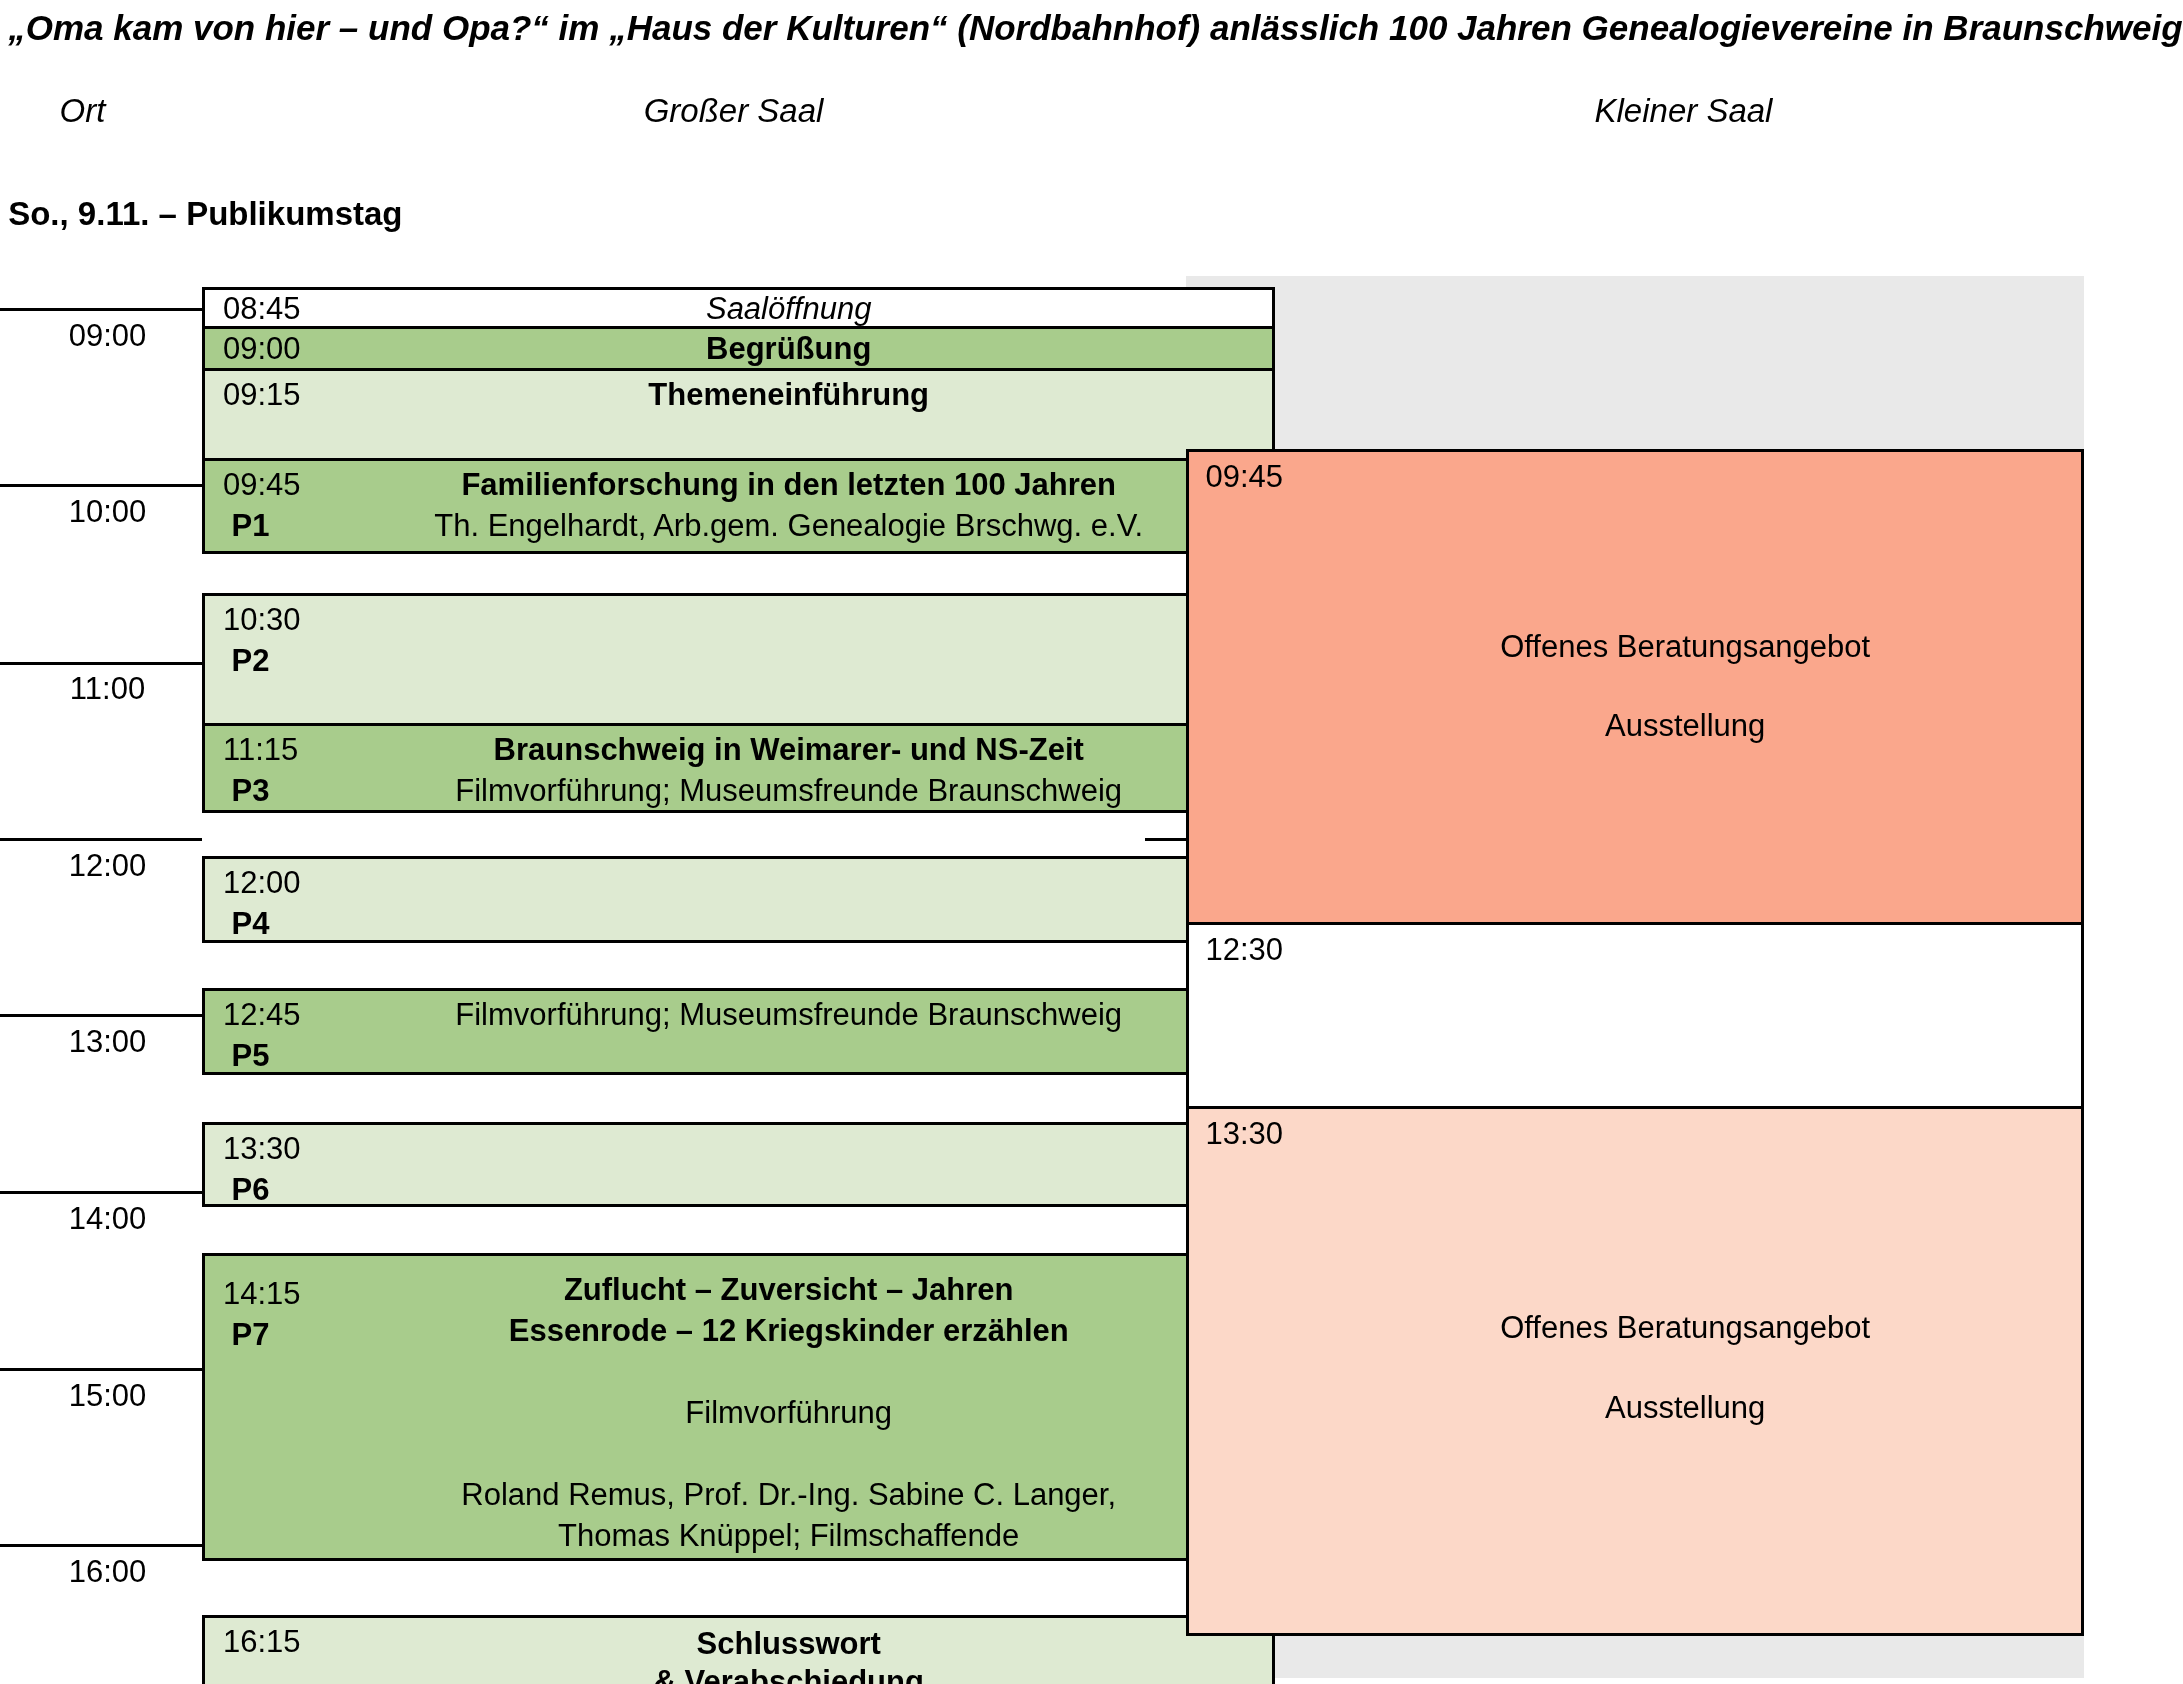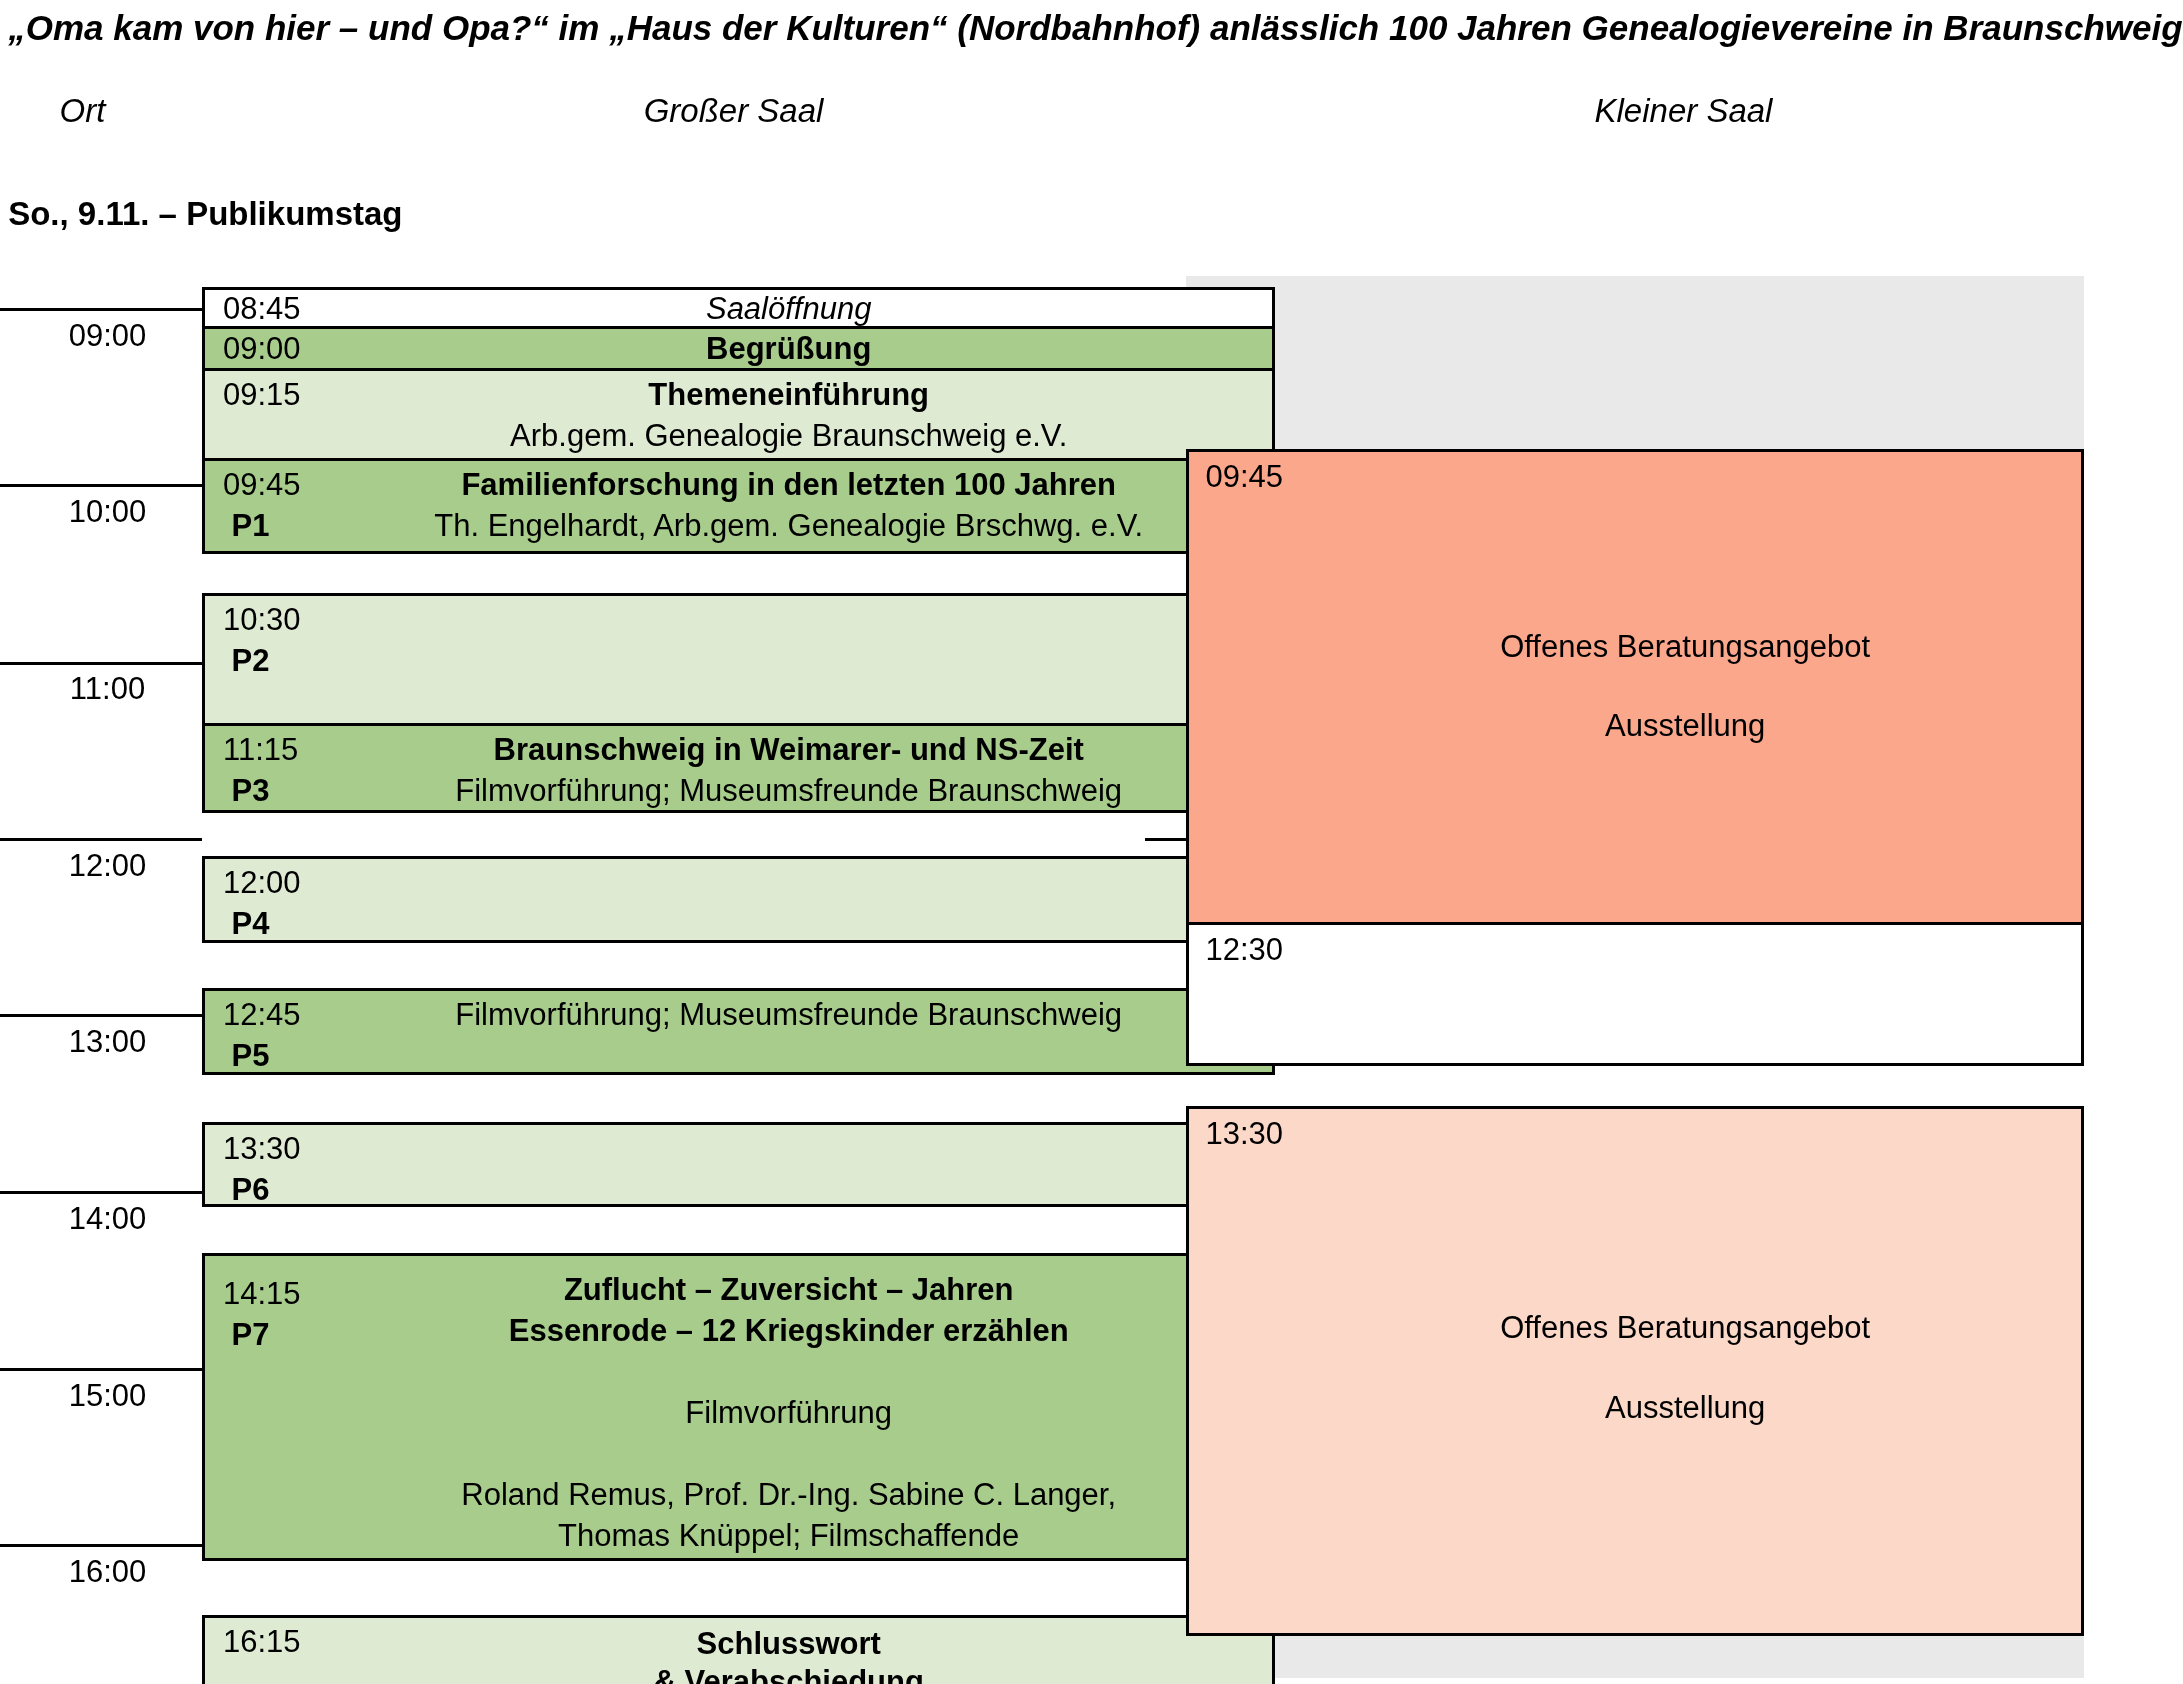--- a/index.html
+++ b/index.html
@@ -126,21 +126,20 @@
         <div class="bold">Begrüßung</div>
       </div>
   </div>
 
   <div class="eblock light" style="top:348px;height:93px;">
     <div class="tcol">
         <div class="time">09:15</div>
       </div>
     <div class="ccol">
       <div class="bold">Themeneinführung</div>
-      <div>Arb.gem. Genealogie Braunschweig e.V.</div>
     </div>
   </div>
 
   <div class="eblock green" style="top:438px;height:96px;">
     <div class="tcol">
       <div class="time">09:45</div>
       <div class="pcode">P1</div>
     </div>
     <div class="ccol">
       <div class="bold">Familienforschung in den letzten 100 Jahren</div>
@@ -215,21 +214,21 @@
       <div class="bold">&amp; Verabschiedung</div>
     </div>
   </div>
 
   <div class="kblock salmon" style="top:449px;height:476px;">
     <div class="ktime">09:45</div>
     <div class="kline" style="top:174px;">Offenes Beratungsangebot</div>
     <div class="kline" style="top:253px;">Ausstellung</div>
   </div>
 
-  <div class="kblock whitebg" style="top:922px;height:144px;padding-left:9px;">
+  <div class="kblock whitebg" style="top:922px;height:187px;padding-left:9px;">
     <div class="ktime">12:30</div>
   </div>
 
   <div class="kblock pink" style="top:1106px;height:530px;">
     <div class="ktime">13:30</div>
     <div class="kline" style="top:198px;">Offenes Beratungsangebot</div>
     <div class="kline" style="top:278px;">Ausstellung</div>
   </div>
 
 </div>

